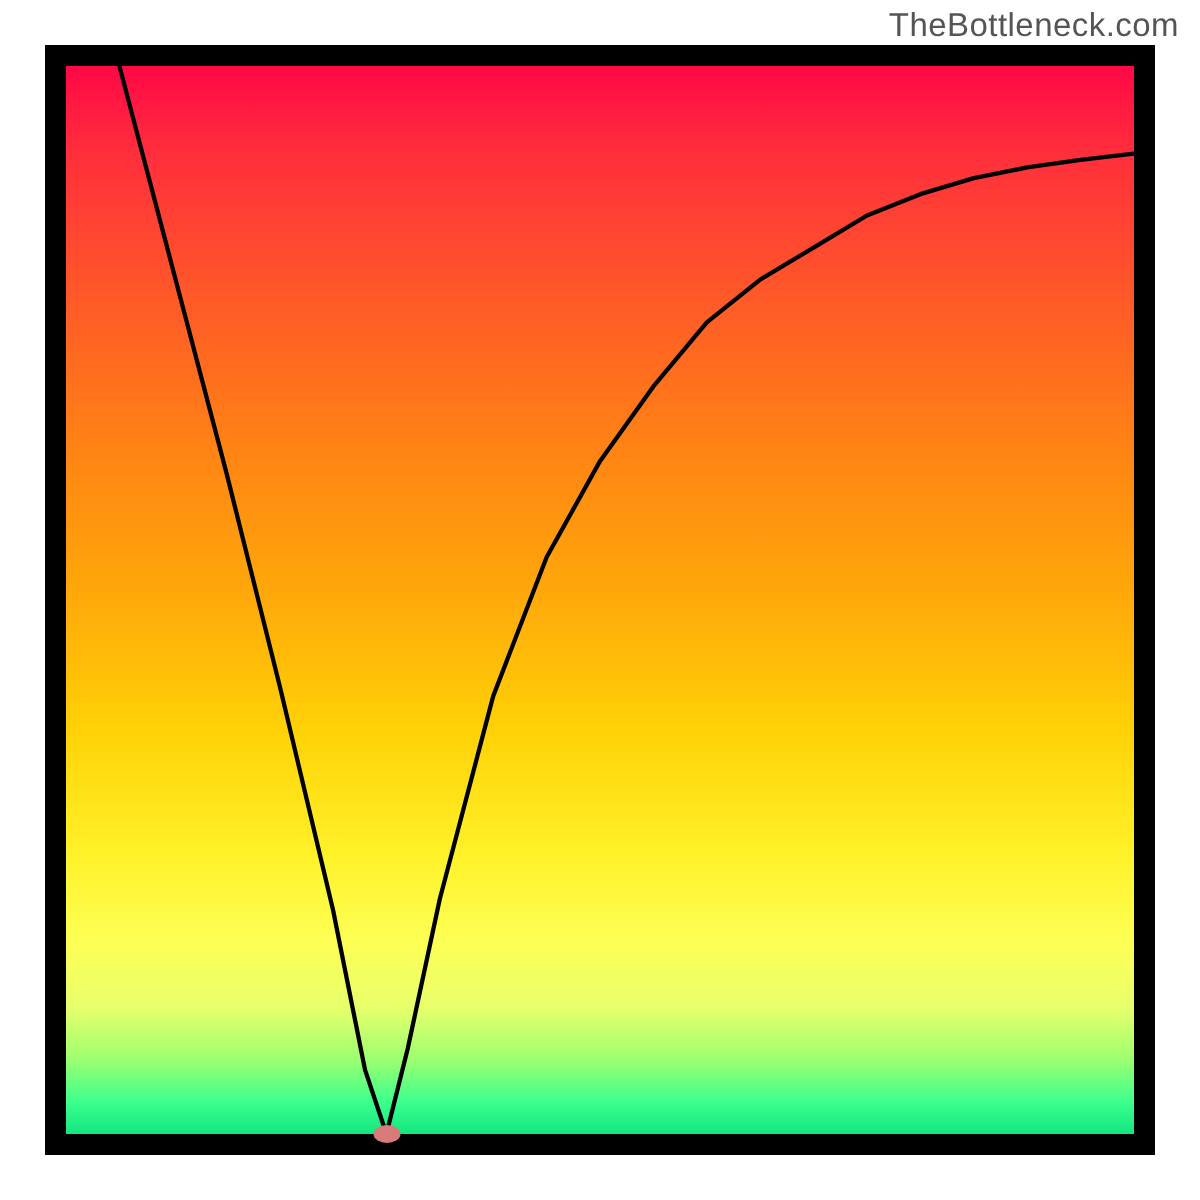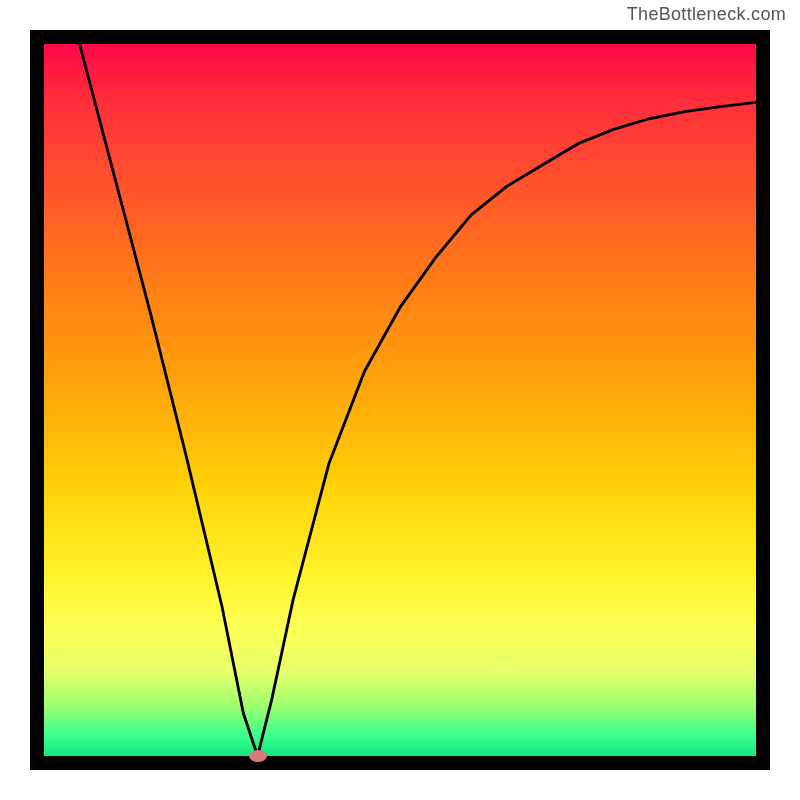--- a/index.html
+++ b/index.html
@@ -14,21 +14,21 @@
   .stage {
     position: relative;
     width: 800px;
     height: 800px;
   }
   .watermark {
     position: absolute;
     top: 4px;
     right: 14px;
     color: #555;
-    font-size: 18px;
+    font-size: 22px;
     font-weight: 400;
     letter-spacing: 0.3px;
     z-index: 10;
   }
   
   .frame {
     position: absolute;
     left: 30px;
     top: 30px;
     right: 30px;

